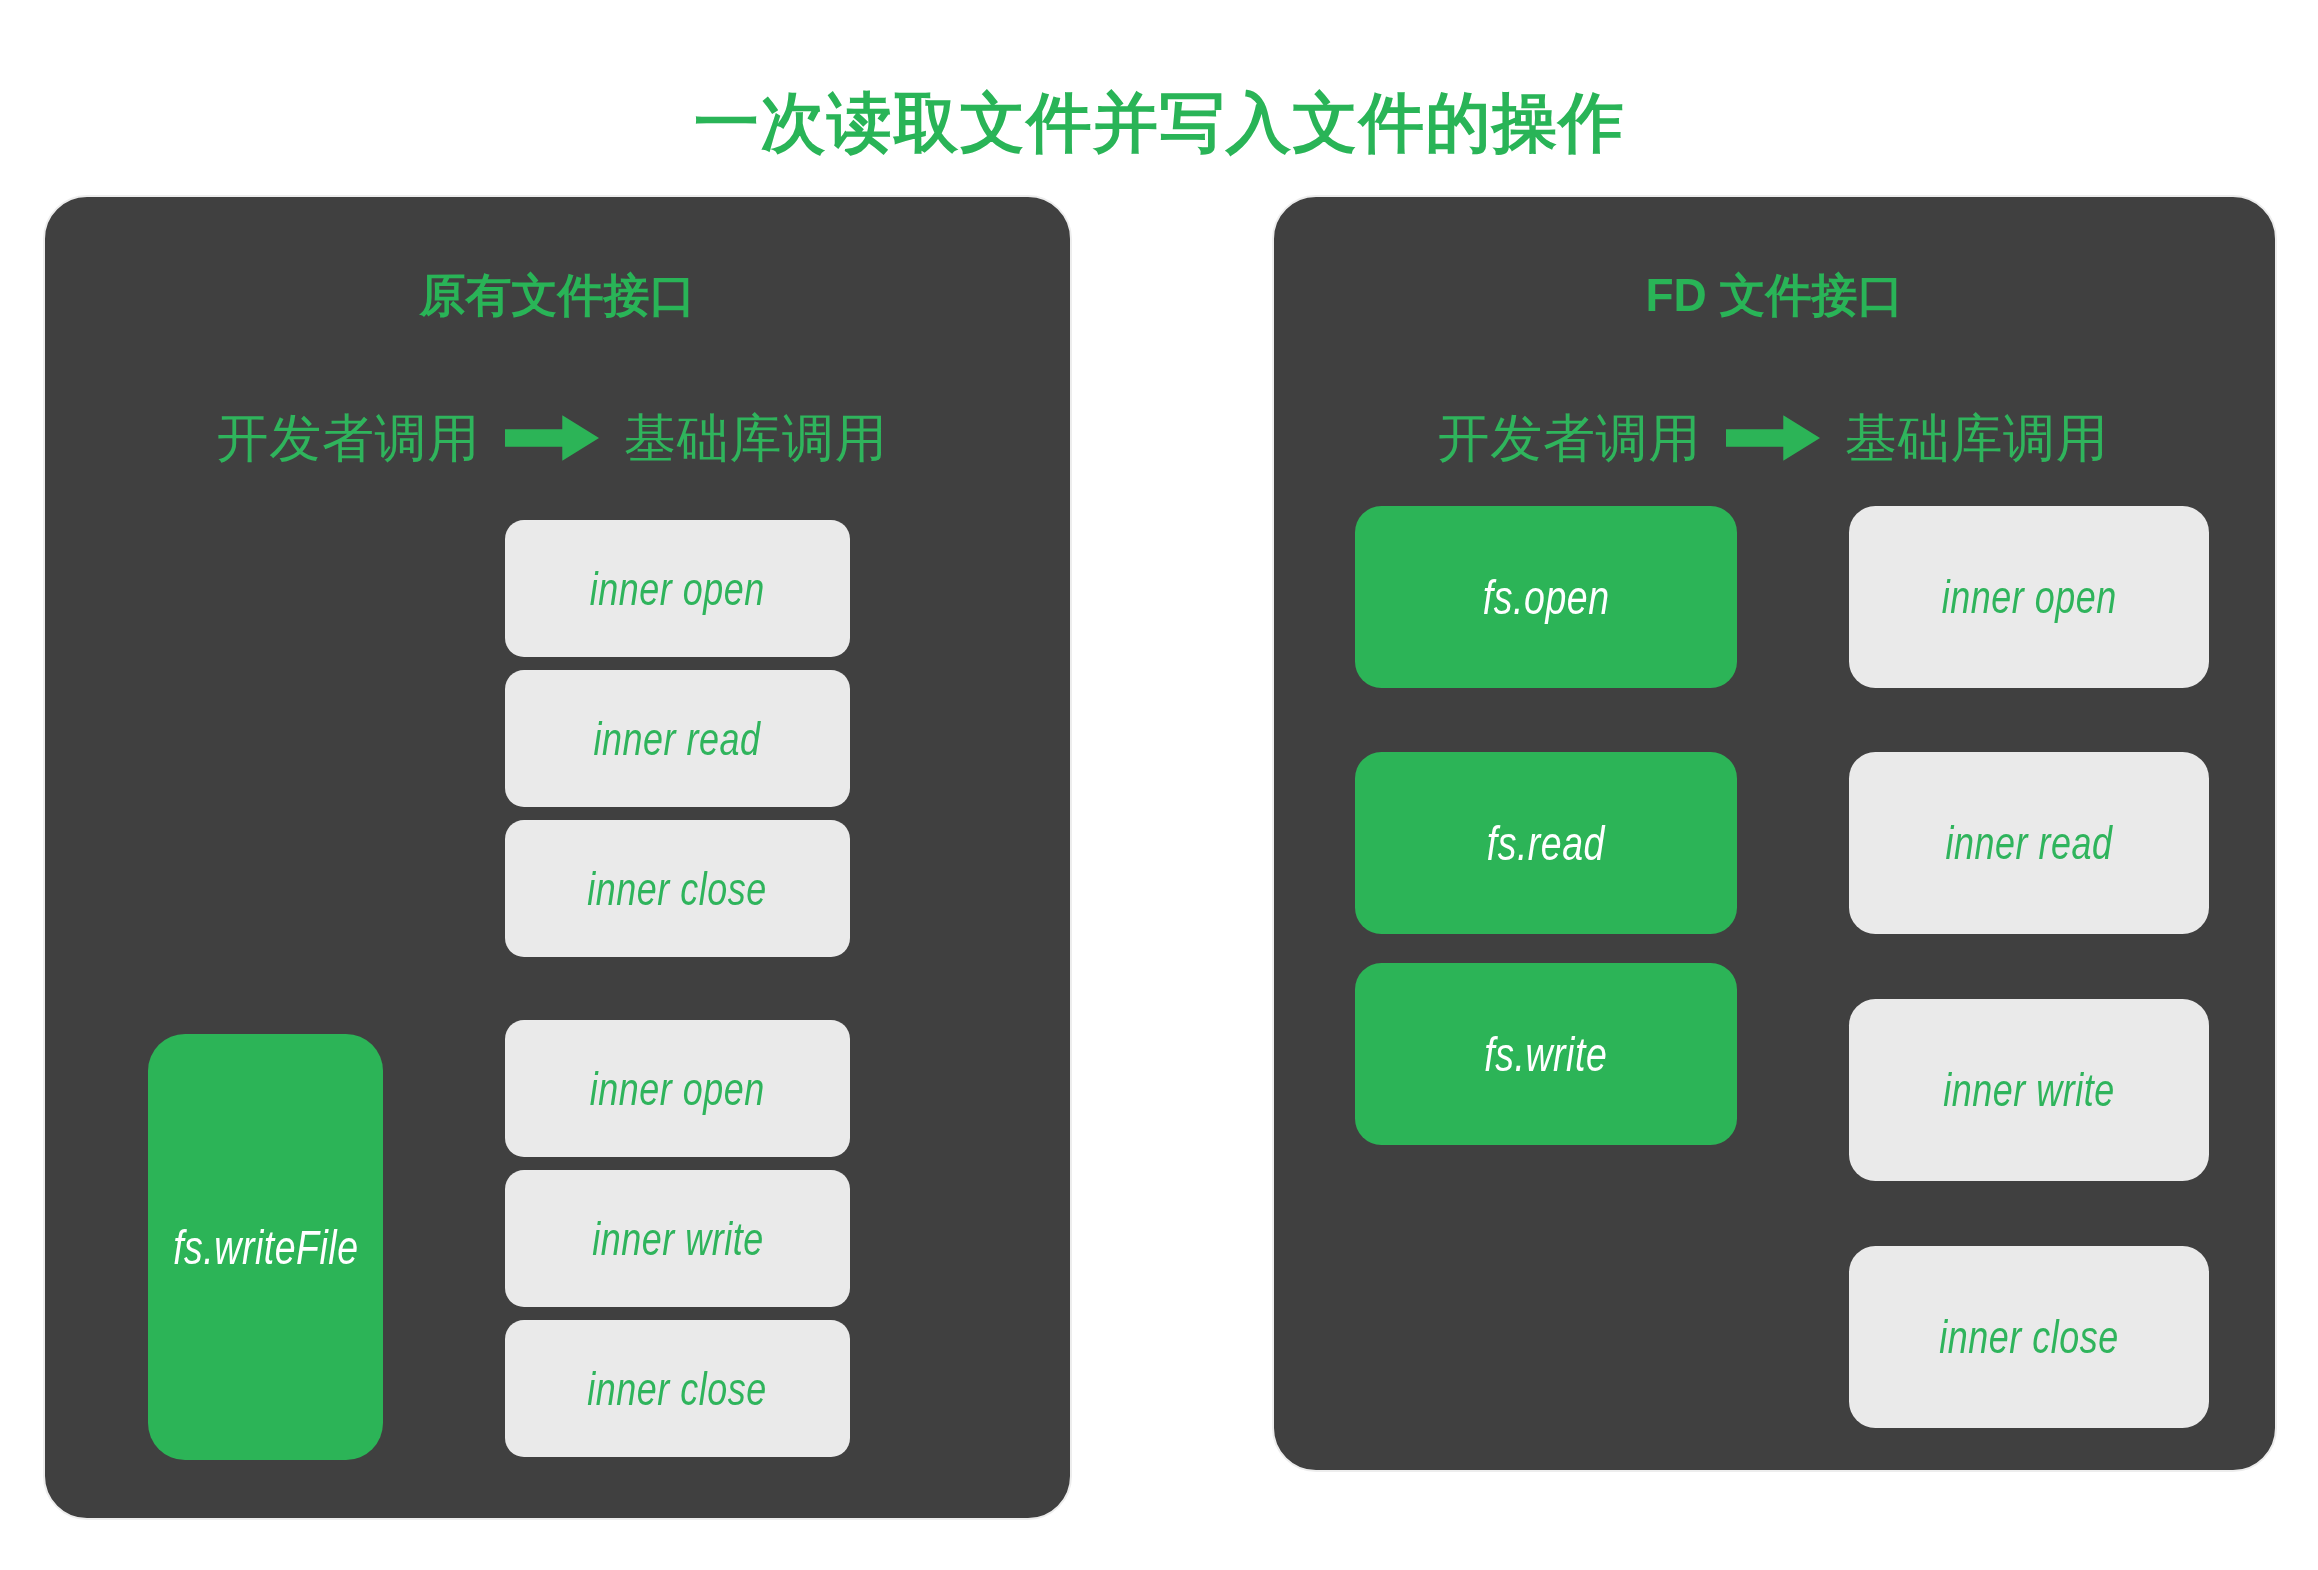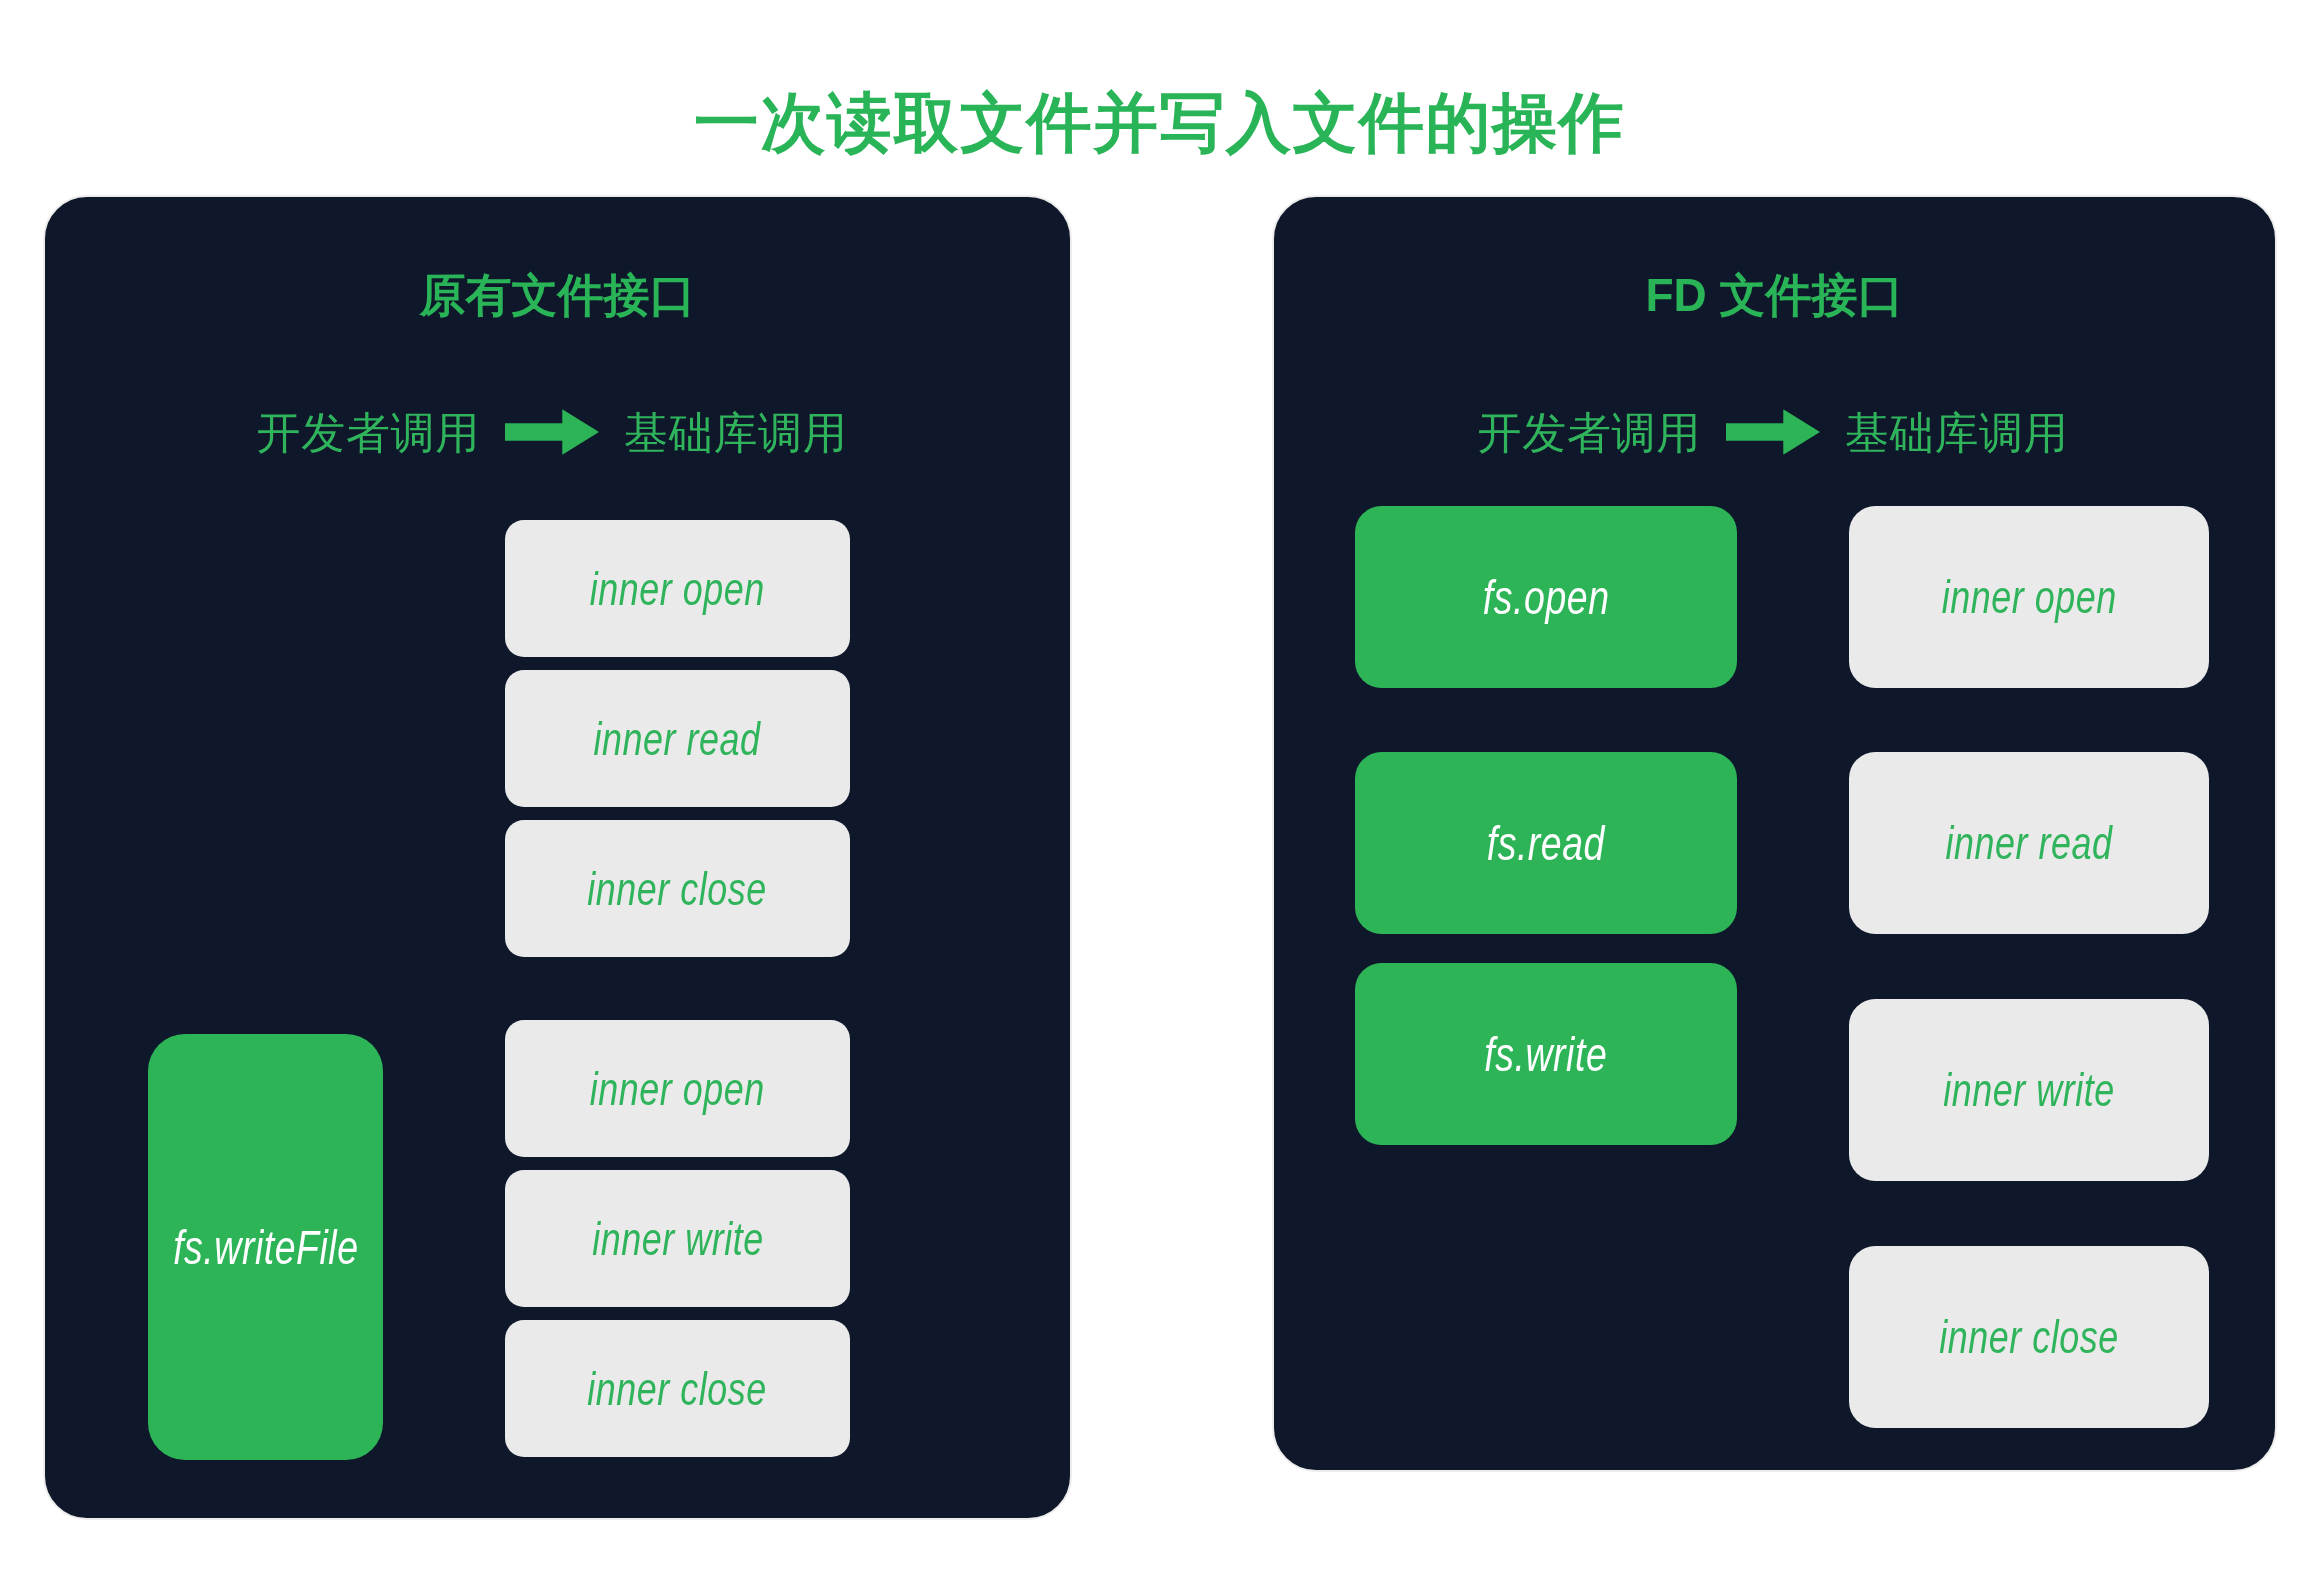--- a/index.html
+++ b/index.html
@@ -29,21 +29,21 @@
     letter-spacing: 1.5px;
     line-height: 1.1;
     white-space: nowrap;
     margin-top: 39px;
   }
 
   
   .panel {
     position: absolute;
     box-sizing: border-box;
-    background: #0f172a;
+    background: #404040;
     border: 2.9px solid #EDEDED;
     border-radius: 44px;
   }
   .panel-left  { left: 43px;   top: 195px; width: 1029px; height: 1325px; }
   .panel-right { left: 1272px; top: 195px; width: 1005px; height: 1277px; }
 
   .panel-title {
     position: absolute;
     left: 0;
     width: 100%;
@@ -61,21 +61,21 @@
     top: 207px;
     display: flex;
     align-items: center;
     justify-content: center;
     white-space: nowrap;
   }
   .panel-left  .legend { left: 88px; width: 838px; }
   .panel-right .legend { left: 73px; width: 852px; }
 
   .legend-label {
-    font-size: 44px;
+    font-size: 52px;
     color: #2FB45C;
     font-weight: 300;
     letter-spacing: 0.7px;
   }
   .legend-arrow {
     margin: 0 25px;
     display: block;
     flex: 0 0 auto;
   }
 

